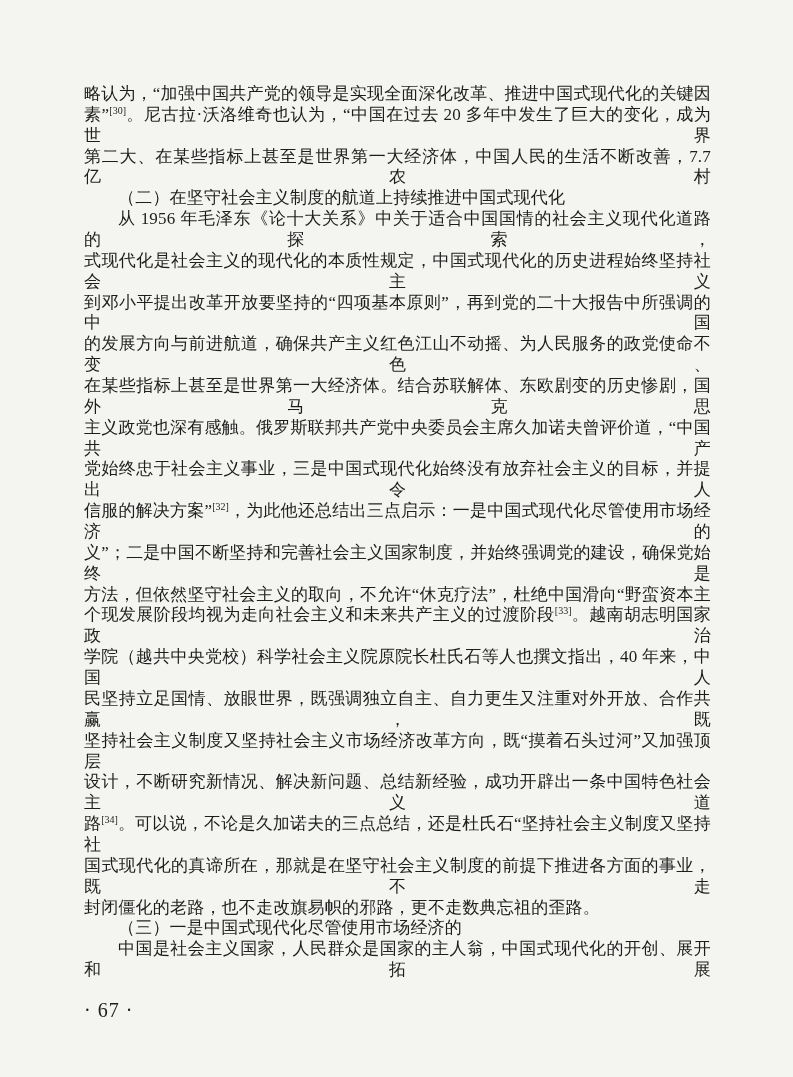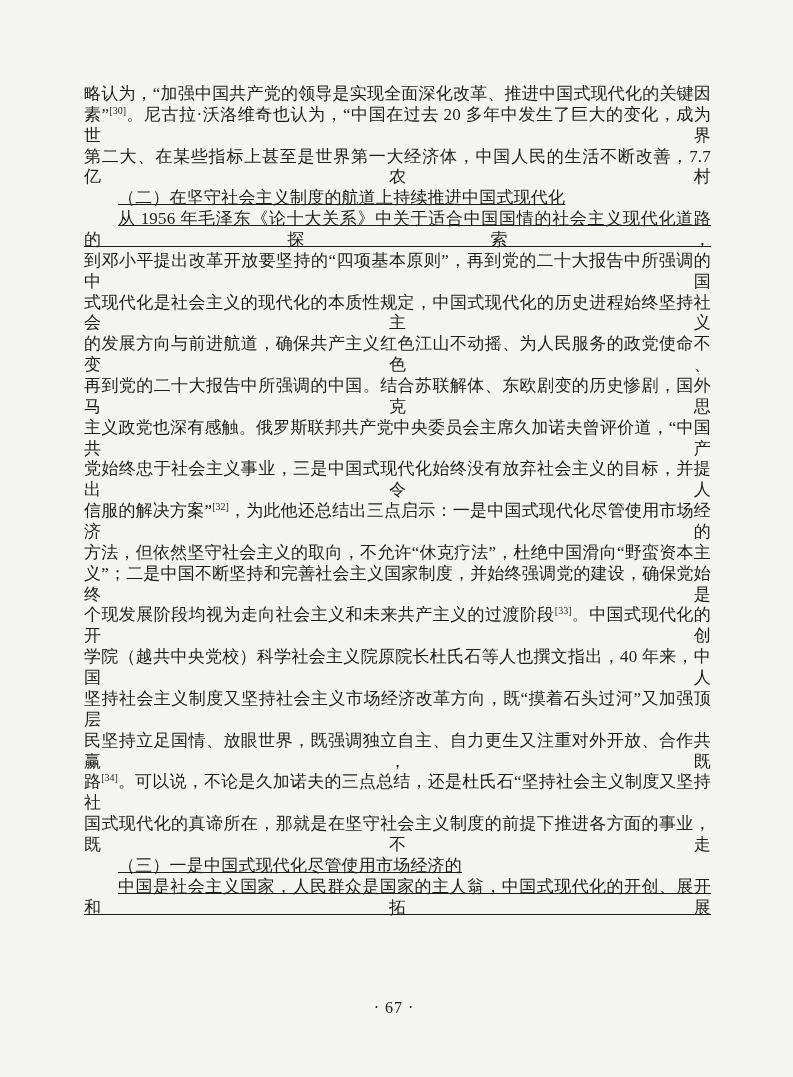--- a/index.html
+++ b/index.html
@@ -32,61 +32,62 @@
     text-align: justify;
     text-align-last: left;
     white-space: nowrap;
   }
   .line.fill {
     white-space: normal;
     text-align-last: justify;
   }
   .line.indent {
     text-indent: 2em;
-    text-decoration: underline;
   }
   .sup {
     display: inline-block;
     font-size: 10px;
     line-height: 0;
     vertical-align: 6px;
     letter-spacing: 0;
   }
   .page-number {
     position: absolute;
     top: 999px;
     left: 84px;
     width: 620px;
-    text-align: center;
-    font-size: 16px;
+    text-align: left;
+    font-size: 20px;
     letter-spacing: 1px;
   }
 </style>
 </head>
 <body>
 
 <div class="page">
   <div class="text-block" id="text-lines">
       <div class="line fill"><span>略认为，“加强中国共产党的领导是实现全面深化改革、推进中国式现代化的关键因</span></div>
       <div class="line fill"><span>素”</span><span class="sup">[30]</span><span>。尼古拉·沃洛维奇也认为，“中国在过去 20 多年中发生了巨大的变化，成为世界</span></div>
       <div class="line fill"><span>第二大、在某些指标上甚至是世界第一大经济体，中国人民的生活不断改善，7.7 亿农村</span></div>
       <div class="line indent"><span>（二）在坚守社会主义制度的航道上持续推进中国式现代化</span></div>
       <div class="line fill indent"><span>从 1956 年毛泽东《论十大关系》中关于适合中国国情的社会主义现代化道路的探索，</span></div>
+      <div class="line fill"><span>式现代化是社会主义的现代化的本质性规定，中国式现代化的历史进程始终坚持社会主义</span></div>
       <div class="line fill"><span>到邓小平提出改革开放要坚持的“四项基本原则”，再到党的二十大报告中所强调的中国</span></div>
-      <div class="line fill"><span>式现代化是社会主义的现代化的本质性规定，中国式现代化的历史进程始终坚持社会主义</span></div>
       <div class="line fill"><span>的发展方向与前进航道，确保共产主义红色江山不动摇、为人民服务的政党使命不变色、</span></div>
-      <div class="line fill"><span>再到党的二十大报告中所强调的中国。结合苏联解体、东欧剧变的历史惨剧，国外马克思</span></div>
+      <div class="line fill"><span>在某些指标上甚至是世界第一大经济体。结合苏联解体、东欧剧变的历史惨剧，国外马克思</span></div>
       <div class="line fill"><span>主义政党也深有感触。俄罗斯联邦共产党中央委员会主席久加诺夫曾评价道，“中国共产</span></div>
       <div class="line fill"><span>党始终忠于社会主义事业，三是中国式现代化始终没有放弃社会主义的目标，并提出令人</span></div>
       <div class="line fill"><span>信服的解决方案”</span><span class="sup">[32]</span><span>，为此他还总结出三点启示：一是中国式现代化尽管使用市场经济的</span></div>
+      <div class="line fill"><span>义”；二是中国不断坚持和完善社会主义国家制度，并始终强调党的建设，确保党始终是</span></div>
       <div class="line fill"><span>方法，但依然坚守社会主义的取向，不允许“休克疗法”，杜绝中国滑向“野蛮资本主</span></div>
-      <div class="line fill"><span>义”；二是中国不断坚持和完善社会主义国家制度，并始终强调党的建设，确保党始终是</span></div>
-      <div class="line fill"><span>个现发展阶段均视为走向社会主义和未来共产主义的过渡阶段</span><span class="sup">[33]</span><span>。中国式现代化的开创</span></div>
+      <div class="line fill"><span>个现发展阶段均视为走向社会主义和未来共产主义的过渡阶段</span><span class="sup">[33]</span><span>。越南胡志明国家政治</span></div>
       <div class="line fill"><span>学院（越共中央党校）科学社会主义院原院长杜氏石等人也撰文指出，40 年来，中国人</span></div>
+      <div class="line fill"><span>民坚持立足国情、放眼世界，既强调独立自主、自力更生又注重对外开放、合作共赢，既</span></div>
       <div class="line fill"><span>坚持社会主义制度又坚持社会主义市场经济改革方向，既“摸着石头过河”又加强顶层</span></div>
-      <div class="line fill"><span>民坚持立足国情、放眼世界，既强调独立自主、自力更生又注重对外开放、合作共赢，既</span></div>
+      <div class="line fill"><span>设计，不断研究新情况、解决新问题、总结新经验，成功开辟出一条中国特色社会主义道</span></div>
       <div class="line fill"><span>路</span><span class="sup">[34]</span><span>。可以说，不论是久加诺夫的三点总结，还是杜氏石“坚持社会主义制度又坚持社</span></div>
       <div class="line fill"><span>国式现代化的真谛所在，那就是在坚守社会主义制度的前提下推进各方面的事业，既不走</span></div>
+      <div class="line"><span>封闭僵化的老路，也不走改旗易帜的邪路，更不走数典忘祖的歪路。</span></div>
       <div class="line indent"><span>（三）一是中国式现代化尽管使用市场经济的</span></div>
       <div class="line fill indent"><span>中国是社会主义国家，人民群众是国家的主人翁，中国式现代化的开创、展开和拓展</span></div>
     </div>
   <div class="page-number">· 67 ·</div>
 </div>
 
 </body></html>

